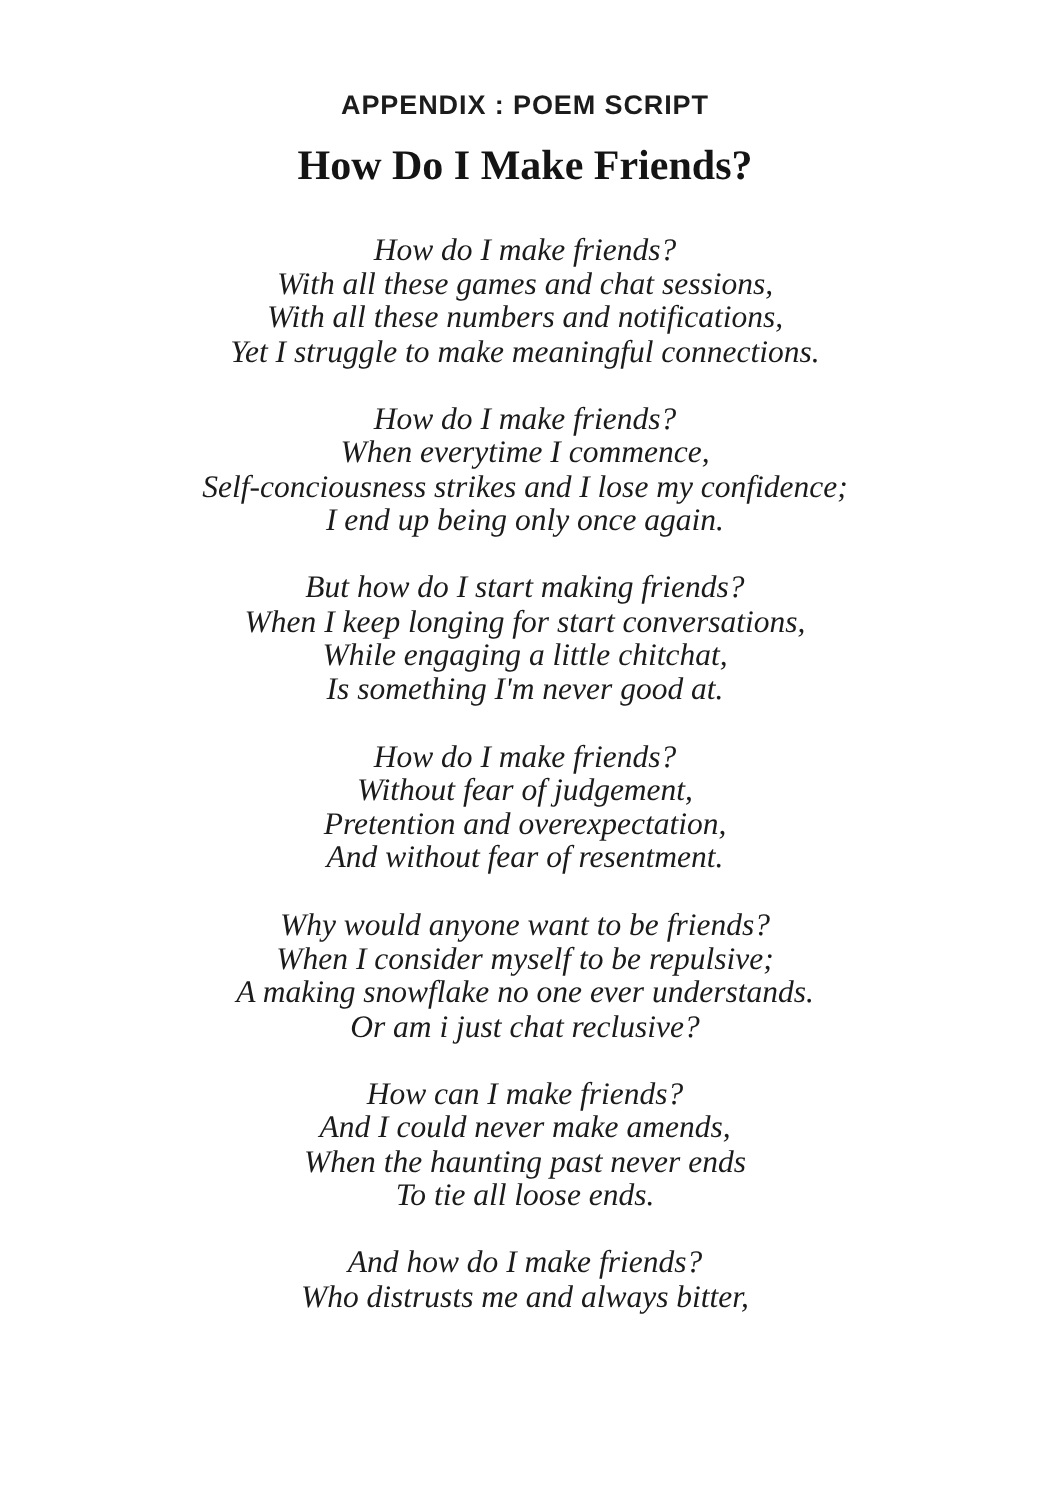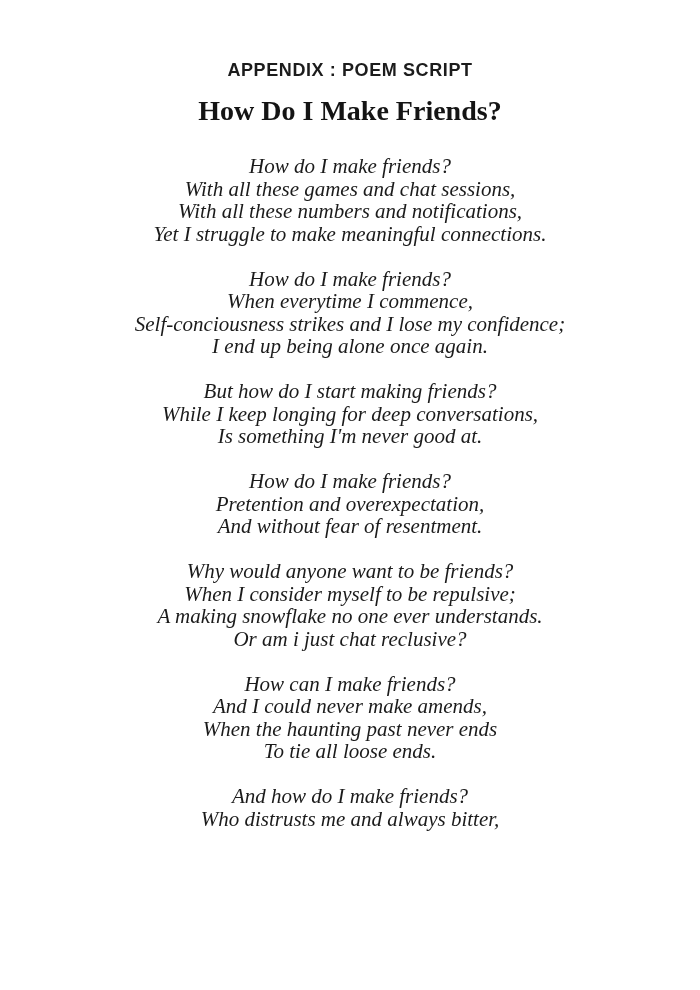--- a/index.html
+++ b/index.html
@@ -63,29 +63,31 @@
       <div class="stanza">
         <div class="poem-line">How do I make friends?</div>
         <div class="poem-line">With all these games and chat sessions,</div>
         <div class="poem-line">With all these numbers and notifications,</div>
         <div class="poem-line">Yet I struggle to make meaningful connections.</div>
       </div>
       <div class="stanza">
         <div class="poem-line">How do I make friends?</div>
         <div class="poem-line">When everytime I commence,</div>
         <div class="poem-line">Self-conciousness strikes and I lose my confidence;</div>
-        <div class="poem-line">I end up being alone once again.</div>
+        <div class="poem-line">I end up being only once again.</div>
       </div>
       <div class="stanza">
         <div class="poem-line">But how do I start making friends?</div>
-        <div class="poem-line">While I keep longing for deep conversations,</div>
+        <div class="poem-line">When I keep longing for start conversations,</div>
+        <div class="poem-line">While engaging a little chitchat,</div>
         <div class="poem-line">Is something I'm never good at.</div>
       </div>
       <div class="stanza">
         <div class="poem-line">How do I make friends?</div>
+        <div class="poem-line">Without fear of judgement,</div>
         <div class="poem-line">Pretention and overexpectation,</div>
         <div class="poem-line">And without fear of resentment.</div>
       </div>
       <div class="stanza">
         <div class="poem-line">Why would anyone want to be friends?</div>
         <div class="poem-line">When I consider myself to be repulsive;</div>
         <div class="poem-line">A making snowflake no one ever understands.</div>
         <div class="poem-line">Or am i just chat reclusive?</div>
       </div>
       <div class="stanza">

